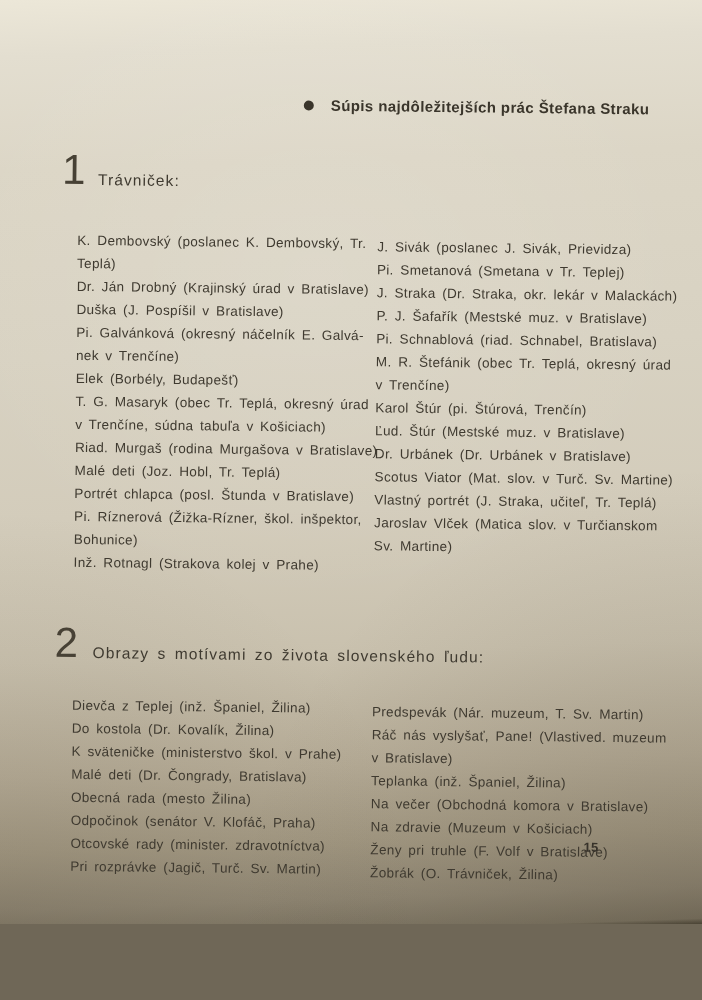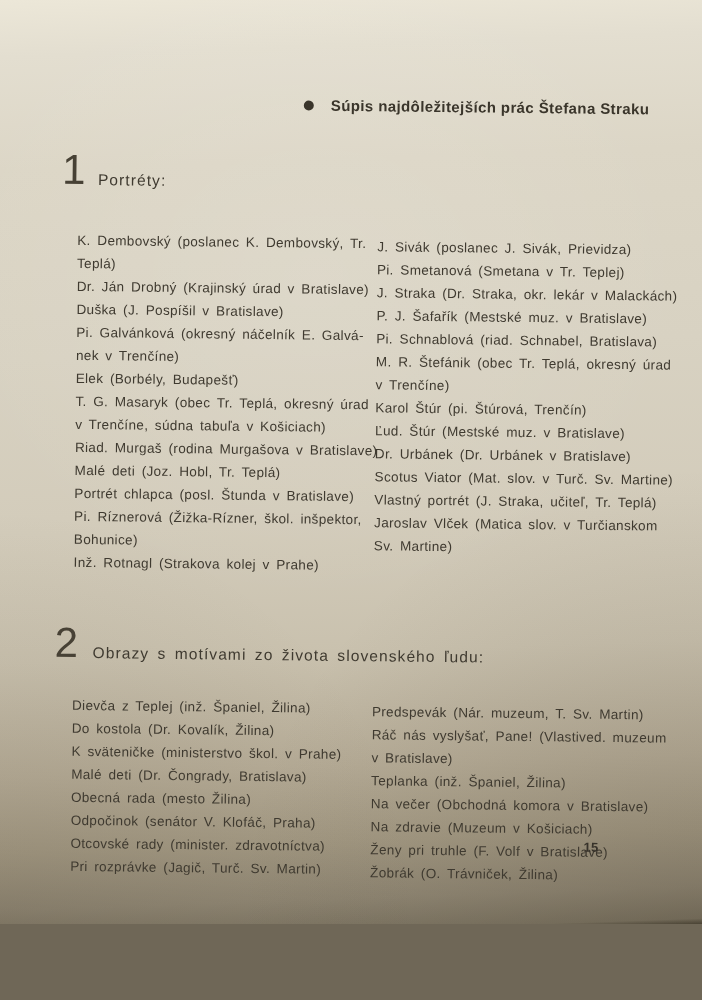--- a/index.html
+++ b/index.html
@@ -115,21 +115,21 @@
 <div class="photo">
 
   <div class="content">
 
     <div class="title-row">
       <span class="bullet"></span>
       <span>Súpis najdôležitejších prác Štefana Straku</span>
     </div>
 
     <div class="section-number" id="s1-num">1</div>
-    <div class="section-heading" id="s1-head">Portréty:</div>
+    <div class="section-heading" id="s1-head">Trávniček:</div>
     <div class="col" id="s1-left">
         <div class="line">K. Dembovský (poslanec K. Dembovský, Tr.</div>
         <div class="line">Teplá)</div>
         <div class="line">Dr. Ján Drobný (Krajinský úrad v Bratislave)</div>
         <div class="line">Duška (J. Pospíšil v Bratislave)</div>
         <div class="line">Pi. Galvánková (okresný náčelník E. Galvá-</div>
         <div class="line">nek v Trenčíne)</div>
         <div class="line">Elek (Borbély, Budapešť)</div>
         <div class="line">T. G. Masaryk (obec Tr. Teplá, okresný úrad</div>
         <div class="line">v Trenčíne, súdna tabuľa v Košiciach)</div>

